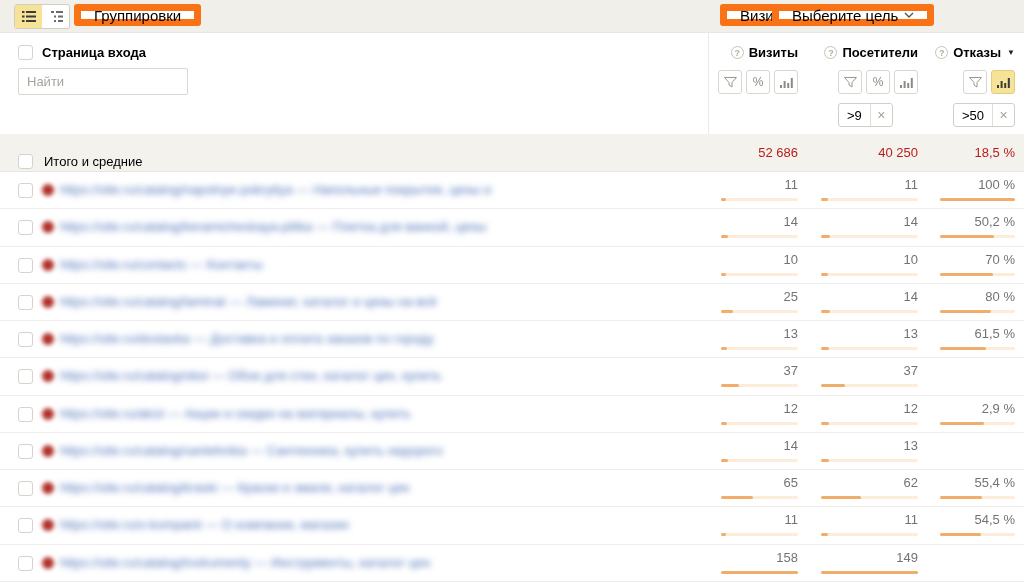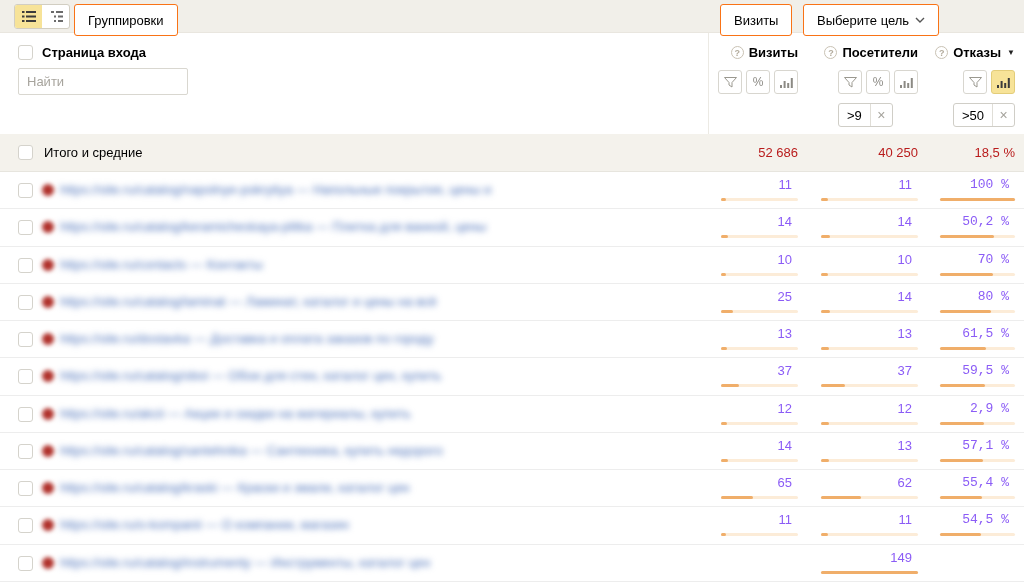--- a/index.html
+++ b/index.html
@@ -3,30 +3,30 @@
 <meta charset="utf-8">
 <style>
   * { margin:0; padding:0; box-sizing:border-box; }
   html,body { background:#fff; }
   body { font-family:"Liberation Sans","DejaVu Sans",sans-serif; color:#222; }
   .screen { position:relative; width:1024px; height:582px; overflow:hidden; background:#fff; }
 
   
   .toolbar { position:absolute; left:0; top:0; width:1024px; height:33px;
              background:#f1efe9; border-bottom:1px solid #e9e6df; }
-  .btn { display:inline-flex; align-items:center; gap:6px; height:32px; padding:0 13px;
-         background:#fff; border:1px solid #f97316; border-radius:3px;
-         font-size:13px; color:#000; cursor:pointer; white-space:nowrap; }
+  .btn { display:inline-flex; align-items:center; gap:6px; height:22px; padding:0 13px;
+         background:#fff; border:7px solid #f97316; border-radius:3px;
+         font-size:15px; color:#000; cursor:pointer; white-space:nowrap; }
   .seg { position:absolute; left:14px; top:4px; display:flex; border:1px solid #d2cec2;
          border-radius:3px; overflow:hidden; background:#fff; }
   .seg-item { width:27px; height:23px; display:flex; align-items:center; justify-content:center; }
   .seg-item.active { background:#f7e398; }
   .groupings { position:absolute; left:74px; top:4px; }
   .metrics-btn { position:absolute; left:720px; top:4px; }
-  .goal-btn { position:absolute; left:803px; top:4px; }
+  .goal-btn { position:absolute; left:772px; top:4px; }
 
   
   .dim-title { position:absolute; left:18px; top:45px; display:flex; align-items:center; gap:9px; }
   .dim-title .lbl { font-size:13px; font-weight:bold; color:#000; }
   .search { position:absolute; left:18px; top:68px; width:170px; height:27px;
             border:1px solid #d9d7d0; border-radius:2px; padding:0 8px; font-size:13px;
             font-family:"Liberation Sans","DejaVu Sans",sans-serif; color:#333; background:#fff; }
   .search::placeholder { color:#a7a49d; }
 
   
@@ -51,43 +51,43 @@
   .chip-row.chip-right { justify-content:flex-end; }
   .chip { display:inline-flex; align-items:stretch; border:1px solid #d0cec7; border-radius:3px;
           overflow:hidden; background:#fff; height:24px; }
   .chip .val { padding:0 8px; font-size:13px; color:#000; display:flex; align-items:center; }
   .chip .x { width:22px; border-left:1px solid #e0ded7; color:#a5a39c; font-size:14px;
              display:flex; align-items:center; justify-content:center; cursor:pointer; }
 
   
   .totals { position:absolute; left:0; top:134px; width:1024px; height:38px;
             background:#f4f2ec; border-bottom:1px solid #e7e5de; }
-  .totals .trow { position:absolute; left:18px; top:11px; display:flex; align-items:center; gap:11px; }
+  .totals .trow { position:absolute; left:18px; top:20px; display:flex; align-items:center; gap:11px; }
   .totals .tlbl { font-size:13px; color:#000; }
   .tnum { position:absolute; top:11px; font-size:13px; color:#b91c1c; text-align:right; }
   .tnum.visits   { right:226px; width:90px; }
   .tnum.visitors { right:106px; width:90px; }
   .tnum.bounce   { right:9px;  width:90px; }
 
   
   #rows { position:absolute; left:0; top:172px; width:1024px; }
   .row { position:relative; width:1024px; height:37.27px; border-bottom:1px solid #ededed; background:#fff; }
   .row .cb { position:absolute; left:18px; top:11px; }
   .checkbox { display:inline-block; width:15px; height:15px; background:#fff;
               border:1px solid #d5d3cc; border-radius:3px; cursor:pointer; }
   .favicon { position:absolute; left:42px; top:12px; width:12px; height:12px; border-radius:50%;
              background:#b0322c; filter:blur(2px); }
   .link { position:absolute; left:60px; top:10px; max-width:433px; overflow:hidden; white-space:nowrap;
           font-size:13px; color:#4f74bb; filter:blur(3px); cursor:pointer; }
   .cell { position:absolute; top:0; height:100%; }
   .cell.c-visits   { right:226px; width:77px; }
   .cell.c-visitors { right:106px; width:97px; }
-  .cell.c-bounce   { right:9px;  width:75px;font-family:Liberation Mono, monospace; }
-  .cell .num { position:absolute; right:6px; top:5px; width:100%; text-align:right;
-               font-size:13px; color:#8b5cf6; }
+  .cell.c-bounce   { right:9px;  width:75px; }
+  .cell .num { position:absolute; right:0; top:5px; width:100%; text-align:right;
+               font-size:13px; color:#737373; }
   .cell .track { position:absolute; left:0; right:0; top:26px; height:3px;
                  background:#fcecd8; border-radius:2px; }
   .cell .fill { position:absolute; left:0; top:0; height:3px; background:#f0ae6a; border-radius:2px; }
 
   
   svg { display:block; }
 </style>
 </head>
 <body>
 
@@ -371,26 +371,20 @@
         <span class="track">
             <span class="fill" style="width: 23.4177%;"></span>
           </span>
       </span>
       <span class="cell c-visitors">
         <span class="num">37</span>
         <span class="track">
             <span class="fill" style="width: 24.8322%;"></span>
           </span>
       </span>
-      <span class="cell c-bounce">
-        <span class="num">59,5 %</span>
-        <span class="track">
-            <span class="fill" style="width: 59.5%;"></span>
-          </span>
-      </span>
     </div>
 
     <div class="row">
       <span class="cb checkbox"></span>
       <span class="favicon"></span>
       <span class="link">https://site.ru/akcii — Акции и скидки на материалы, купить</span>
       <span class="cell c-visits">
         <span class="num">12</span>
         <span class="track">
             <span class="fill" style="width: 7.59494%;"></span>
@@ -419,26 +413,20 @@
         <span class="track">
             <span class="fill" style="width: 8.86076%;"></span>
           </span>
       </span>
       <span class="cell c-visitors">
         <span class="num">13</span>
         <span class="track">
             <span class="fill" style="width: 8.72483%;"></span>
           </span>
       </span>
-      <span class="cell c-bounce">
-        <span class="num">57,1 %</span>
-        <span class="track">
-            <span class="fill" style="width: 57.1%;"></span>
-          </span>
-      </span>
     </div>
 
     <div class="row">
       <span class="cb checkbox"></span>
       <span class="favicon"></span>
       <span class="link">https://site.ru/catalog/kraski — Краски и эмали, каталог цен</span>
       <span class="cell c-visits">
         <span class="num">65</span>
         <span class="track">
             <span class="fill" style="width: 41.1392%;"></span>
@@ -479,20 +467,26 @@
         <span class="track">
             <span class="fill" style="width: 54.5%;"></span>
           </span>
       </span>
     </div>
 
     <div class="row">
       <span class="cb checkbox"></span>
       <span class="favicon"></span>
       <span class="link">https://site.ru/catalog/instrumenty — Инструменты, каталог цен</span>
+      <span class="cell c-visits">
+        <span class="num">158</span>
+        <span class="track">
+            <span class="fill" style="width: 100%;"></span>
+          </span>
+      </span>
       <span class="cell c-visitors">
         <span class="num">149</span>
         <span class="track">
             <span class="fill" style="width: 100%;"></span>
           </span>
       </span>
     </div>
   </div>
 
 </div>

